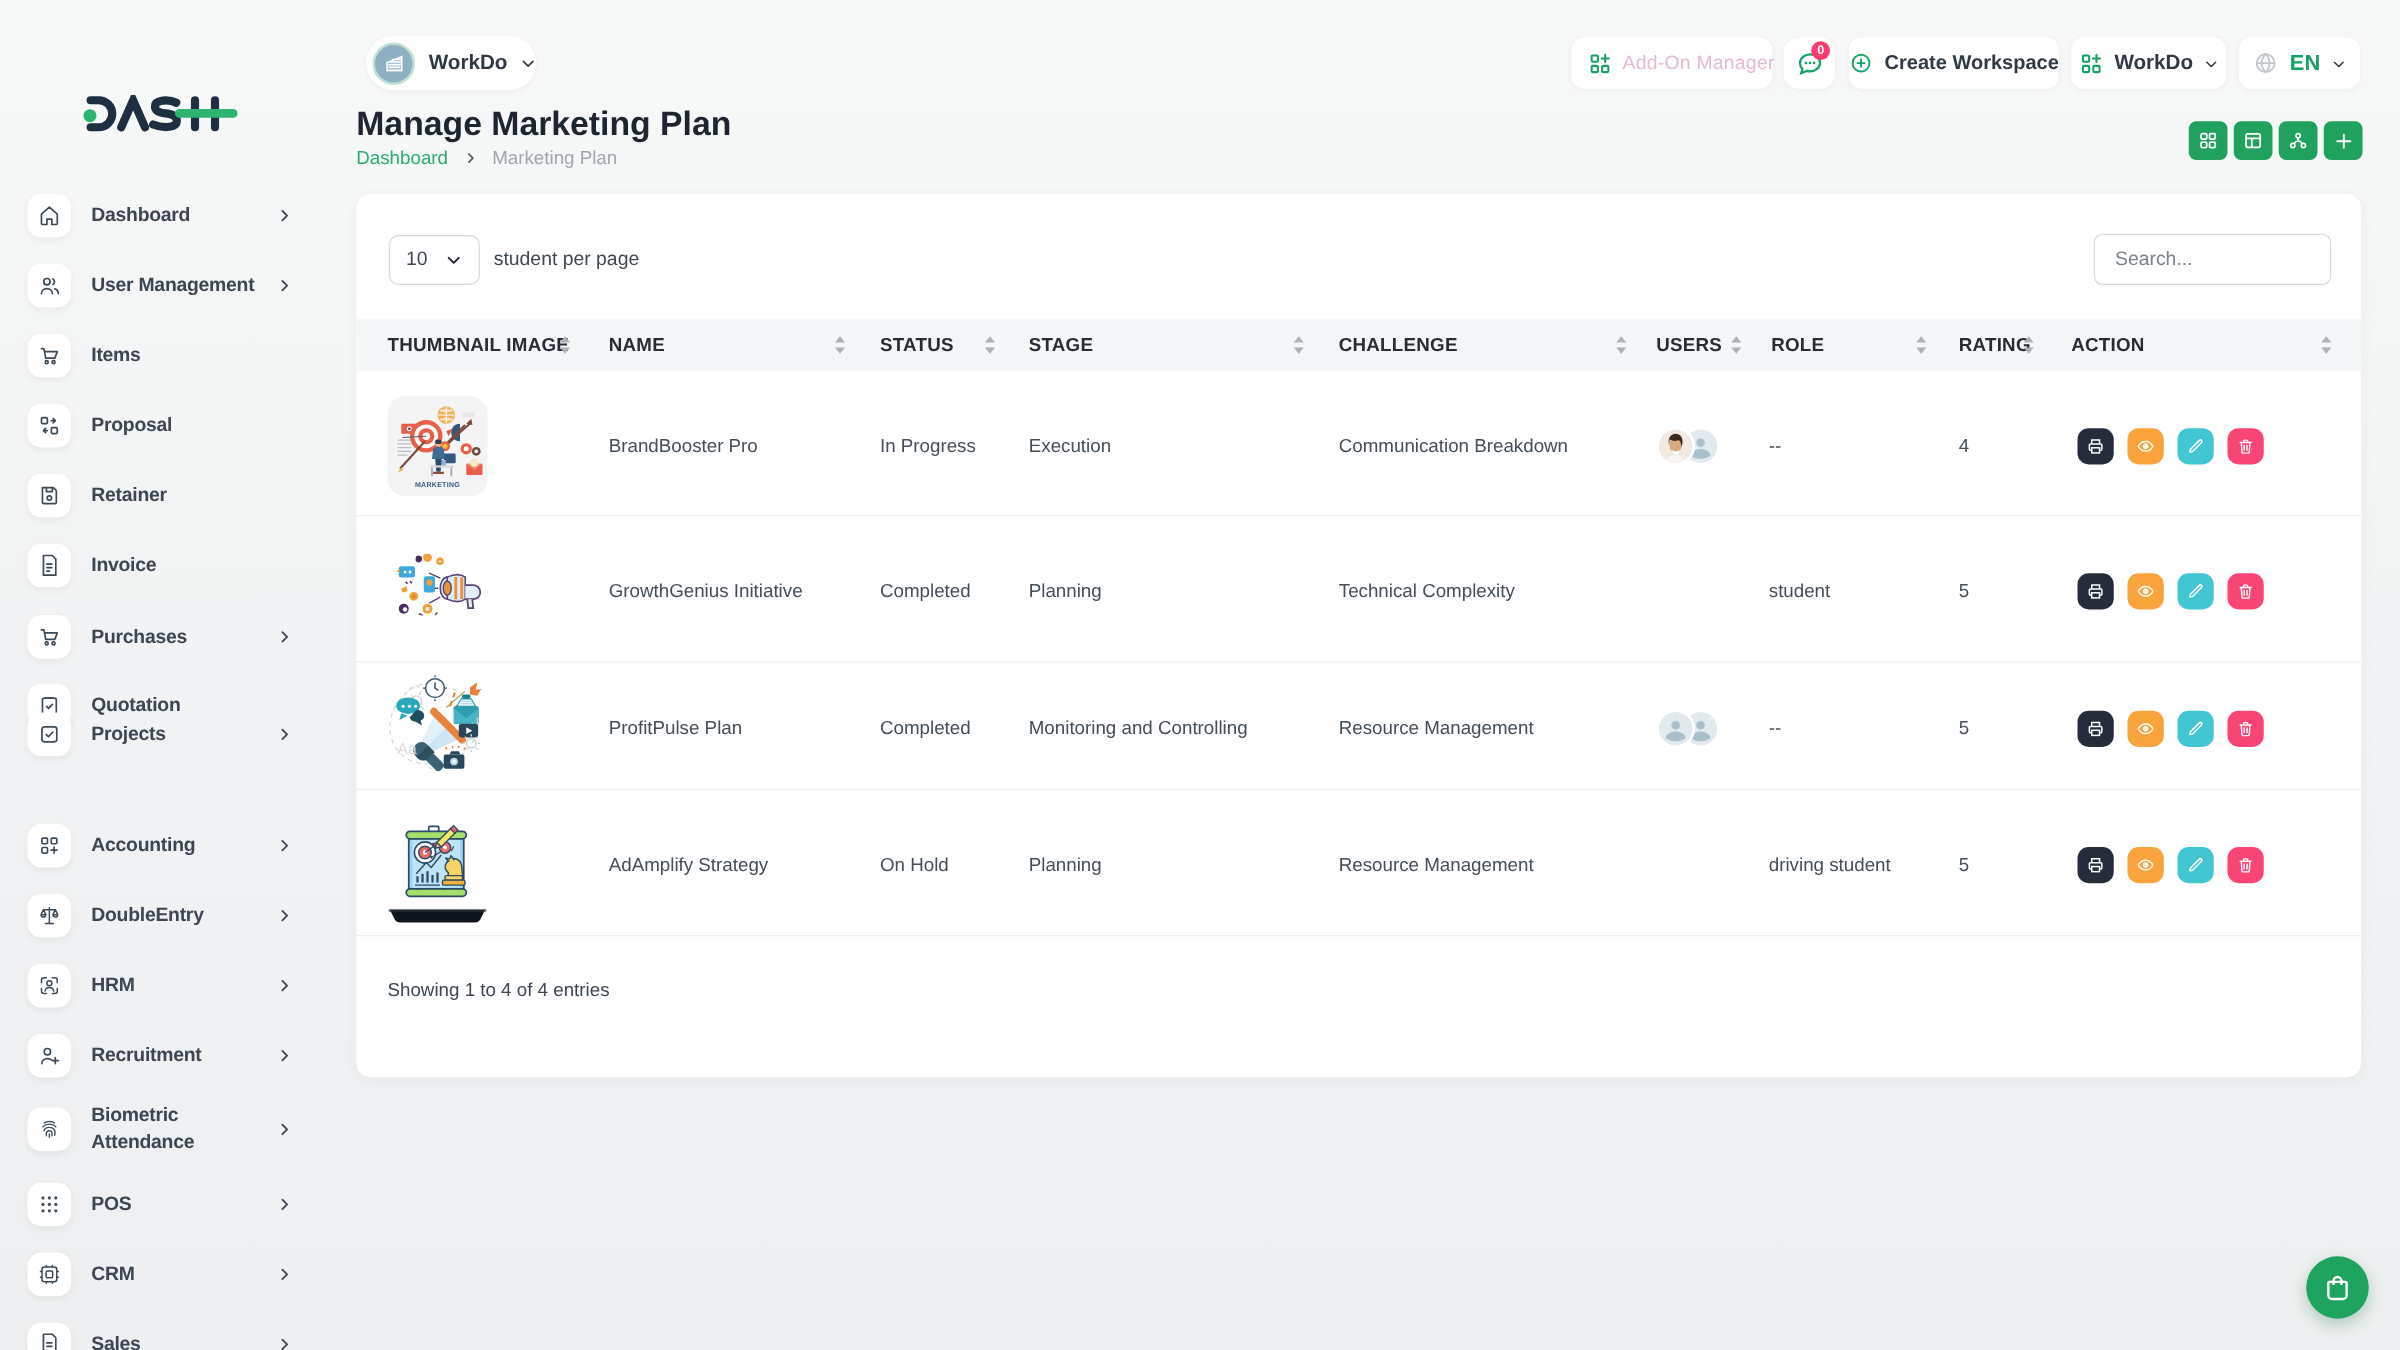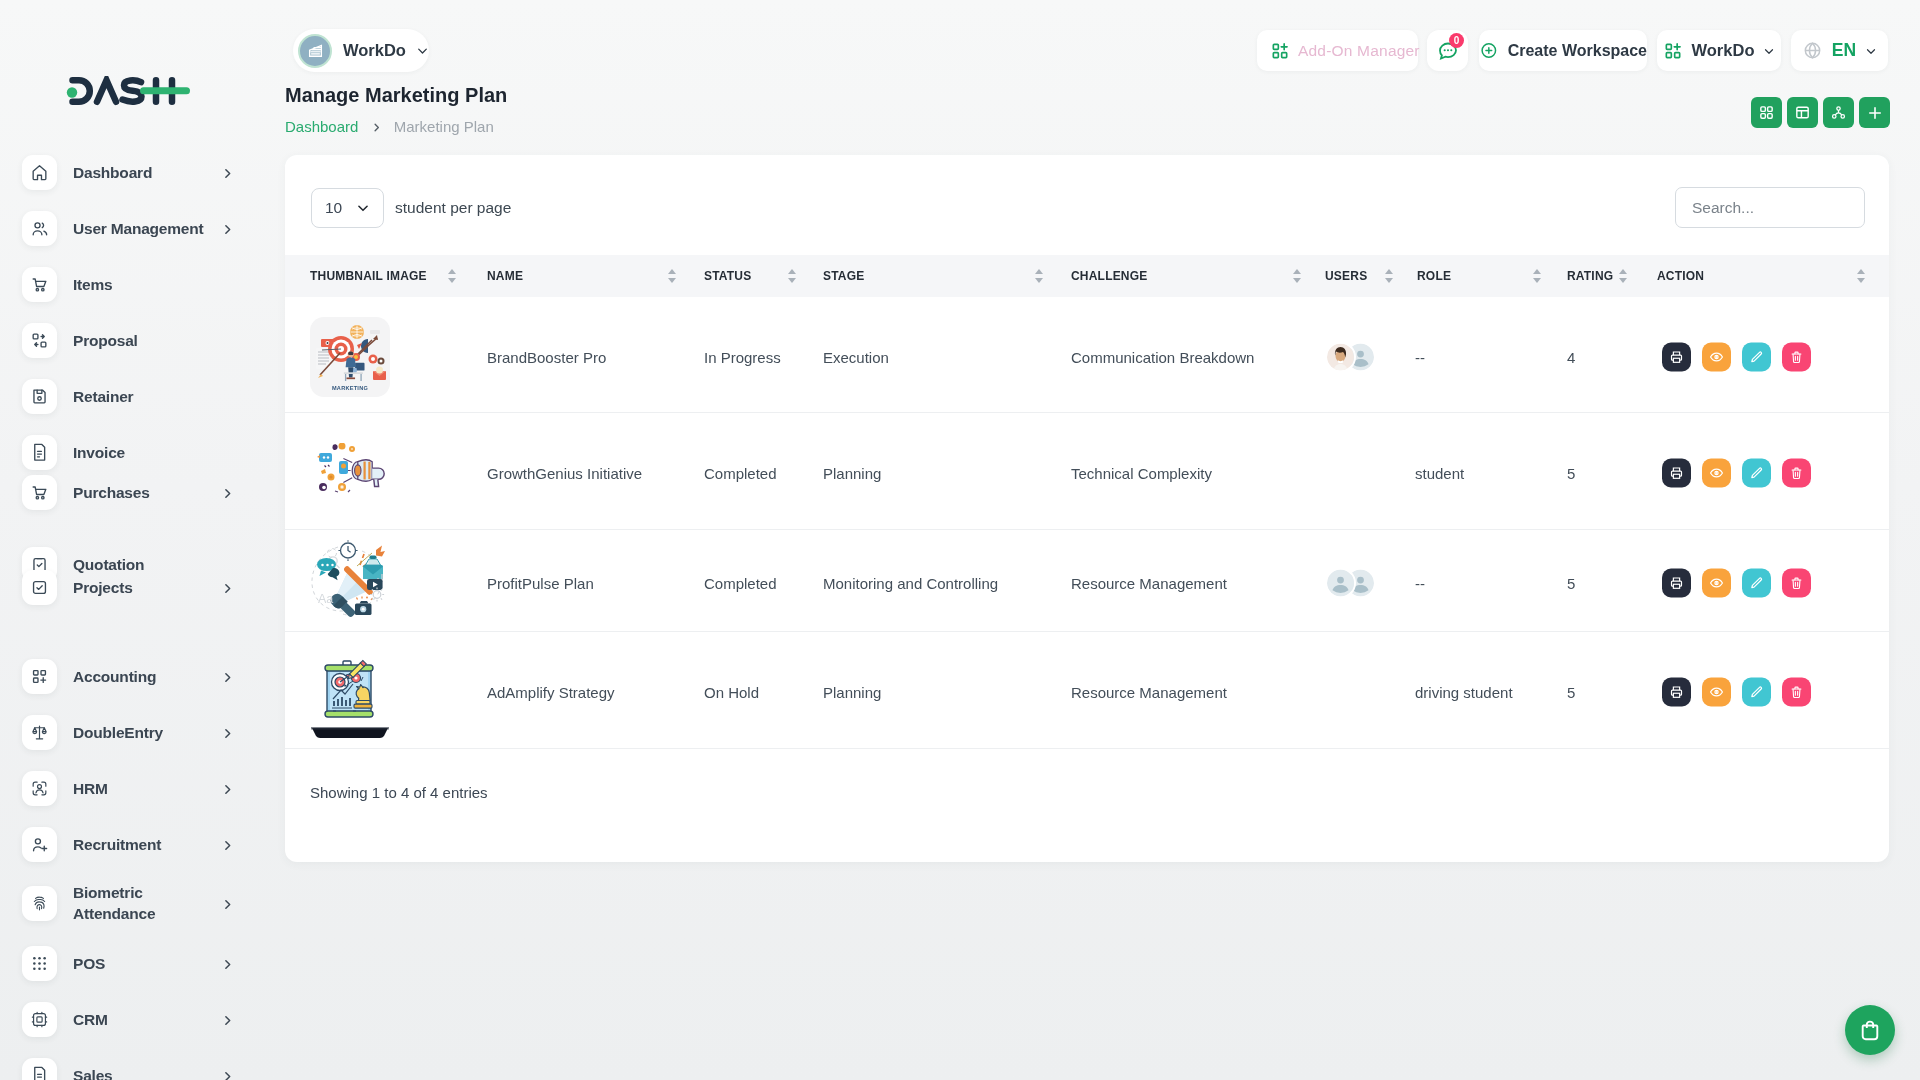--- a/index.html
+++ b/index.html
@@ -6,21 +6,21 @@
 html,body { width:1920px; height:1080px; overflow:hidden; font-family:"Liberation Sans", sans-serif; }
 body { background:linear-gradient(180deg,#f7f8f8 0%,#f2f3f4 45%,#edeff0 100%); position:relative; }
 .abs { position:absolute; }
 .micon { position:absolute; left:0; width:35px; height:35px; background:#fff; border-radius:11px; box-shadow:0 2px 6px rgba(40,50,60,.07); display:flex; align-items:center; justify-content:center; color:#3b4a57; }
 .micon svg { width:19px; height:19px; }
 .mlabel { position:absolute; left:51px; font-size:15.5px; font-weight:700; color:#3b4652; line-height:21px; letter-spacing:-0.2px; }
 .mchev { position:absolute; left:199px; color:#3e4954; }
 .pill { position:absolute; height:41px; background:#fff; border-radius:10px; box-shadow:0 1px 4px rgba(40,50,60,.05); display:flex; align-items:center; font-size:16.5px; font-weight:700; color:#2e3944; white-space:nowrap; }
 .gbtn { position:absolute; top:97px; width:31px; height:31px; background:#21a15e; border-radius:6px; display:flex; align-items:center; justify-content:center; color:#fff; }
 .cell { position:absolute; font-size:15px; color:#434e59; transform:translateY(-50%); white-space:nowrap; }
-.hlabel { position:absolute; font-size:12px; font-weight:700; color:#262d36; letter-spacing:.2px; white-space:nowrap; transform:translateY(-50%); top:21px; }
+.hlabel { position:absolute; font-size:15px; font-weight:700; color:#262d36; letter-spacing:.2px; white-space:nowrap; transform:translateY(-50%); top:21px; }
 .caret { position:absolute; width:9px; height:16px; transform:translateY(-50%); top:21px; }
 .caret i, .caret b { position:absolute; left:0; width:0; height:0; border-left:4.5px solid transparent; border-right:4.5px solid transparent; }
 .caret i { top:1px; border-bottom:5px solid #a9b1b9; }
 .caret b { bottom:1px; border-top:5px solid #a9b1b9; }
 .rowline { position:absolute; left:0; width:1604px; height:1px; background:#edeff1; }
 .abtn { position:absolute; width:29px; height:29px; border-radius:9px; display:flex; align-items:center; justify-content:center; transform:translateY(-50%); }
 .abtn svg { width:15px; height:15px; }
 .av { position:absolute; width:27px; height:27px; border-radius:50%; transform:translateY(-50%); }
 </style>
 </head>
@@ -95,21 +95,21 @@
 </div>
 <div class="abs" style="left:22px; top:434.5px; width:240px; height:35px;">
   <span class="micon" style="top:0;">
       <svg viewBox="0 0 24 24" fill="none" stroke="currentColor" stroke-width="1.7" stroke-linecap="round" stroke-linejoin="round">
         <path d="M6 3.5h9l3.5 3.5v16.3H6z" transform="translate(0,-1.7)"></path>
         <path d="M9.5 10.5h5M9.5 14h5M9.5 17.5h2.5"></path>
       </svg>
     </span>
   <span class="mlabel" style="top:7px;">Invoice</span>
 </div>
-<div class="abs" style="left:22px; top:475px; width:240px; height:35px;padding-left:42px;">
+<div class="abs" style="left:22px; top:492px; width:240px; height:35px;padding-left:42px;">
   <span class="micon" style="top:0;">
       <svg viewBox="0 0 24 24" fill="none" stroke="currentColor" stroke-width="1.7" stroke-linecap="round" stroke-linejoin="round">
         <path d="M4 5h2.5l1.8 9.5h9.2L20 8H7"></path>
         <circle cx="9.3" cy="18.6" r="1.5"></circle>
         <circle cx="16.2" cy="18.6" r="1.5"></circle>
       </svg>
     </span>
   <span class="mlabel" style="top:7px;">Purchases</span>
   <span class="mchev" style="top:11px;"><svg width="13" height="13" viewBox="0 0 24 24" fill="none" stroke="currentColor" stroke-width="2.8" stroke-linecap="round" stroke-linejoin="round">
         <path d="M9 5l7 7-7 7"></path>
@@ -257,21 +257,21 @@
     <svg width="19" height="19" viewBox="0 0 24 24" fill="none" stroke="#fff" stroke-width="1.5">
         <path d="M4.5 19.5 V11.5 L19.5 5.5 V19.5 Z" fill="#fff" fill-opacity="0.25"></path>
         <path d="M4.5 19.5h15M6.5 16.2h11M5.5 13.6h13M7.5 10.9h11.5M9.5 8.4h10"></path>
       </svg>
   </span>
   <span style="margin-left:11px;">WorkDo</span>
   <svg style="margin-left:10px;" width="13" height="13" viewBox="0 0 24 24" fill="none" stroke="#2e3944" stroke-width="2.4" stroke-linecap="round" stroke-linejoin="round">
       <path d="M5 9.5l7 7 7-7"></path>
     </svg>
 </div>
-<div class="abs" style="left:285px; top:84px; font-size:20px; font-weight:700; color:#1d2530;">Manage Marketing Plan</div>
+<div class="abs" style="left:285px; top:84px; font-size:27px; font-weight:700; color:#1d2530;">Manage Marketing Plan</div>
 <div class="abs" style="left:285px; top:118px; font-size:15px; color:#9fa6ad;">
   <span style="color:#2aab70;">Dashboard</span>
   <svg style="margin:0 8px; position:relative; top:1px;" width="11" height="11" viewBox="0 0 24 24" fill="none" stroke="#555e66" stroke-width="3" stroke-linecap="round" stroke-linejoin="round">
       <path d="M9 5l7 7-7 7"></path>
     </svg>
   <span>Marketing Plan</span>
 </div>
 <div class="pill" style="left:1257px; top:30px; width:161px;">
   <span style="margin-left:13px; display:flex;">
       <svg width="20" height="20" viewBox="0 0 24 24" fill="none" stroke="#14a362" stroke-width="2" stroke-linecap="round">

